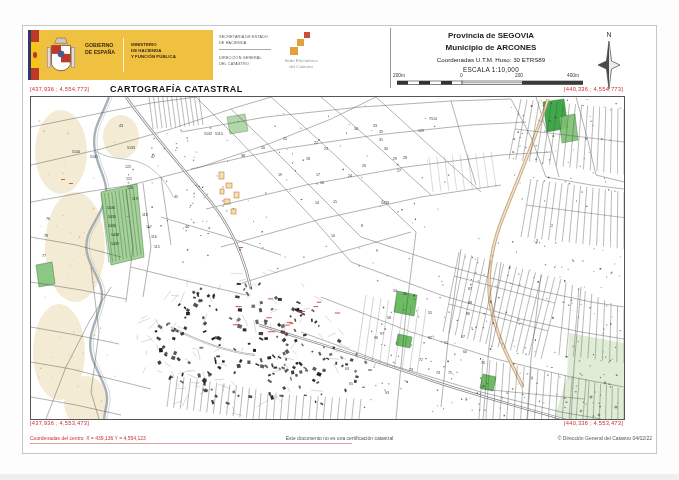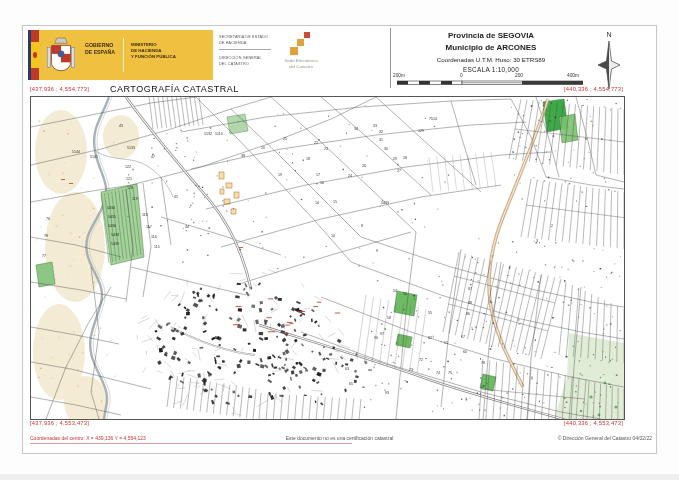--- a/index.html
+++ b/index.html
@@ -29,21 +29,21 @@
   .right-block{left:390px;top:28px;width:200px;height:60px;border-left:1px solid #999;}
   .rb{width:200px;text-align:center;}
   .prov{top:3px;font-size:8px;font-weight:bold;}
   .muni{top:15px;font-size:8px;font-weight:bold;}
   .utm{top:28px;font-size:6.2px;}
   .esc{top:38px;font-size:6.4px;letter-spacing:0.3px;}
   .sbar-label{font-size:4.8px;color:#333;}
 
   
   .coord{font-size:5.8px;color:#cc3333;letter-spacing:0.2px;}
-  .map-title{left:110px;top:84px;font-size:9px;font-weight:normal;letter-spacing:0.5px;color:#111;}
+  .map-title{left:110px;top:84px;font-size:9px;font-weight:bold;letter-spacing:0.5px;color:#111;}
 
   .map-box{left:30px;top:96px;width:593px;height:322px;border:1px solid #555;background:#fff;}
   svg{display:block;}
 
   .footer-line{left:30px;top:443px;width:322px;height:0;border-top:0.6px solid #d8a0a0;}
   .foot{top:435px;font-size:5px;color:#555;}
   .foot-red{color:#cc3333;}
   .smudge{left:0;bottom:0;width:679px;height:6px;background:#ebebeb;opacity:0.8;}
 </style>
 </head>

